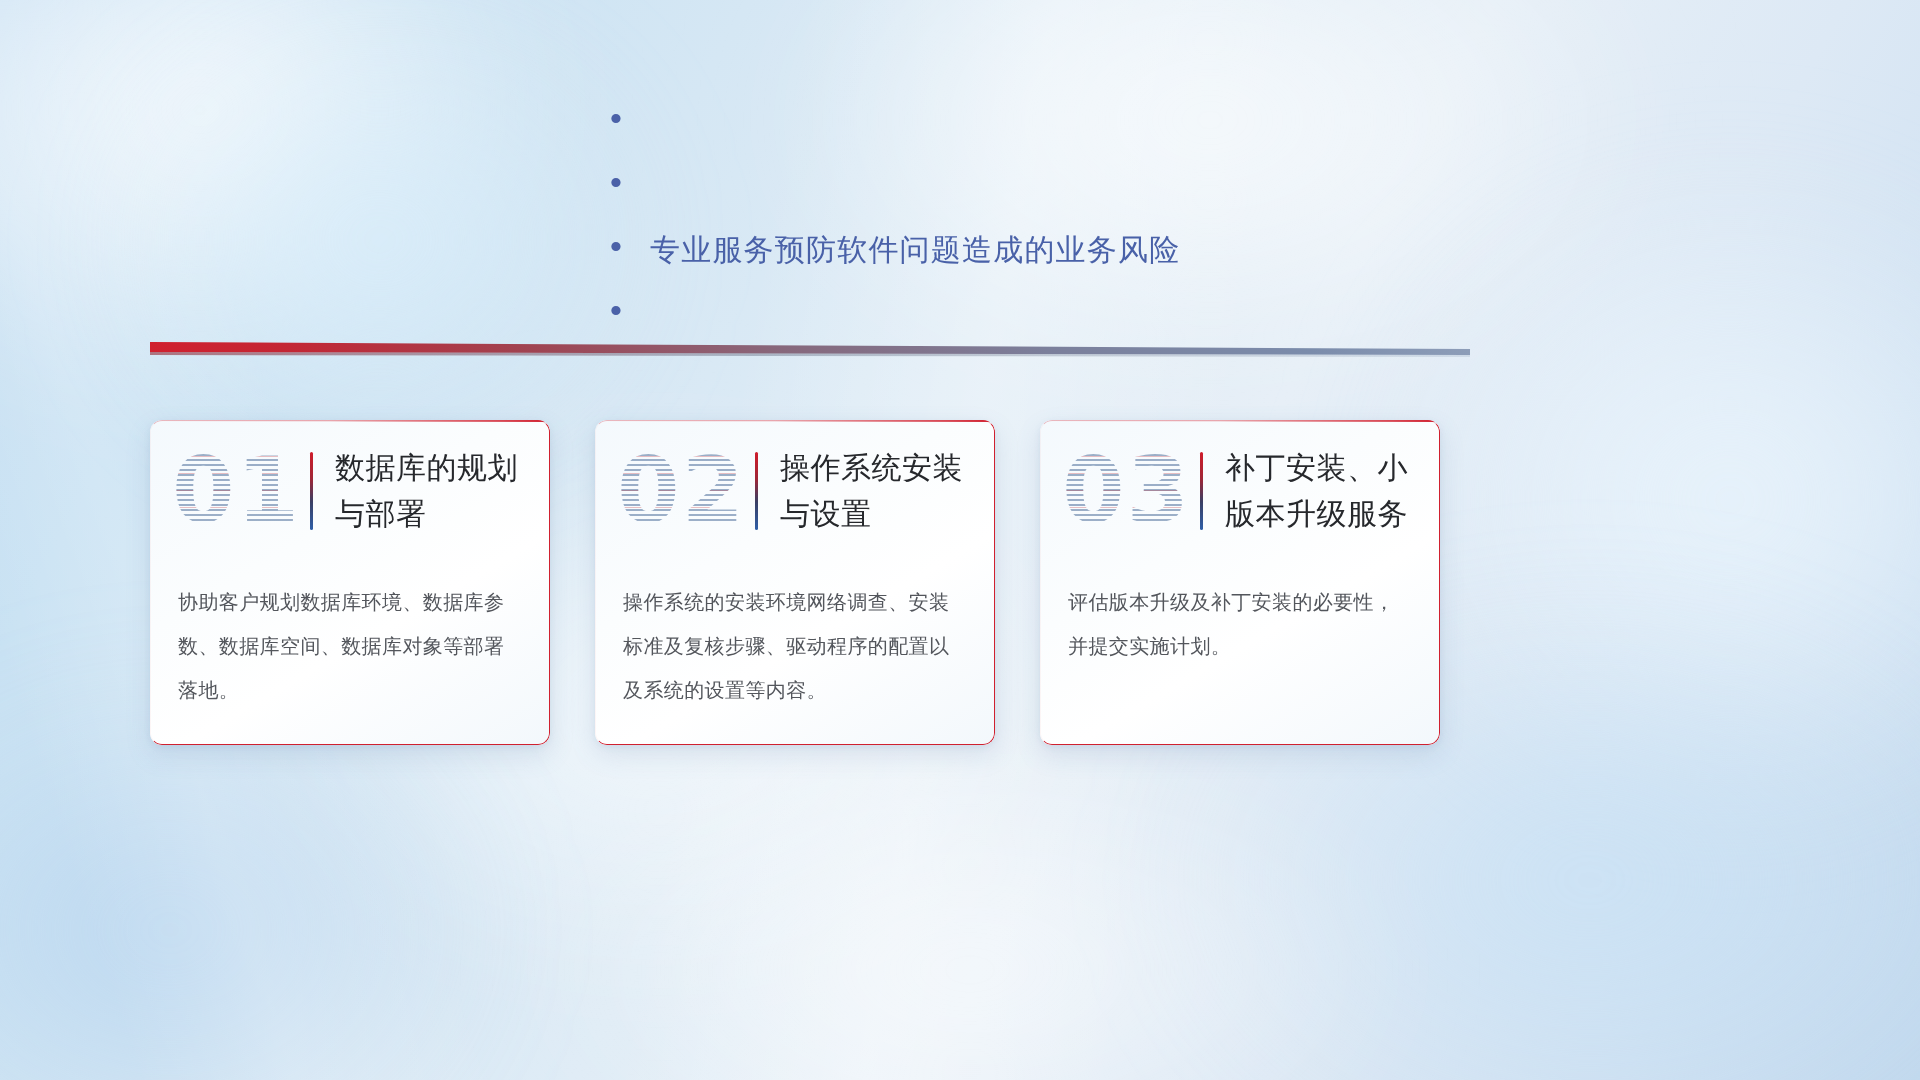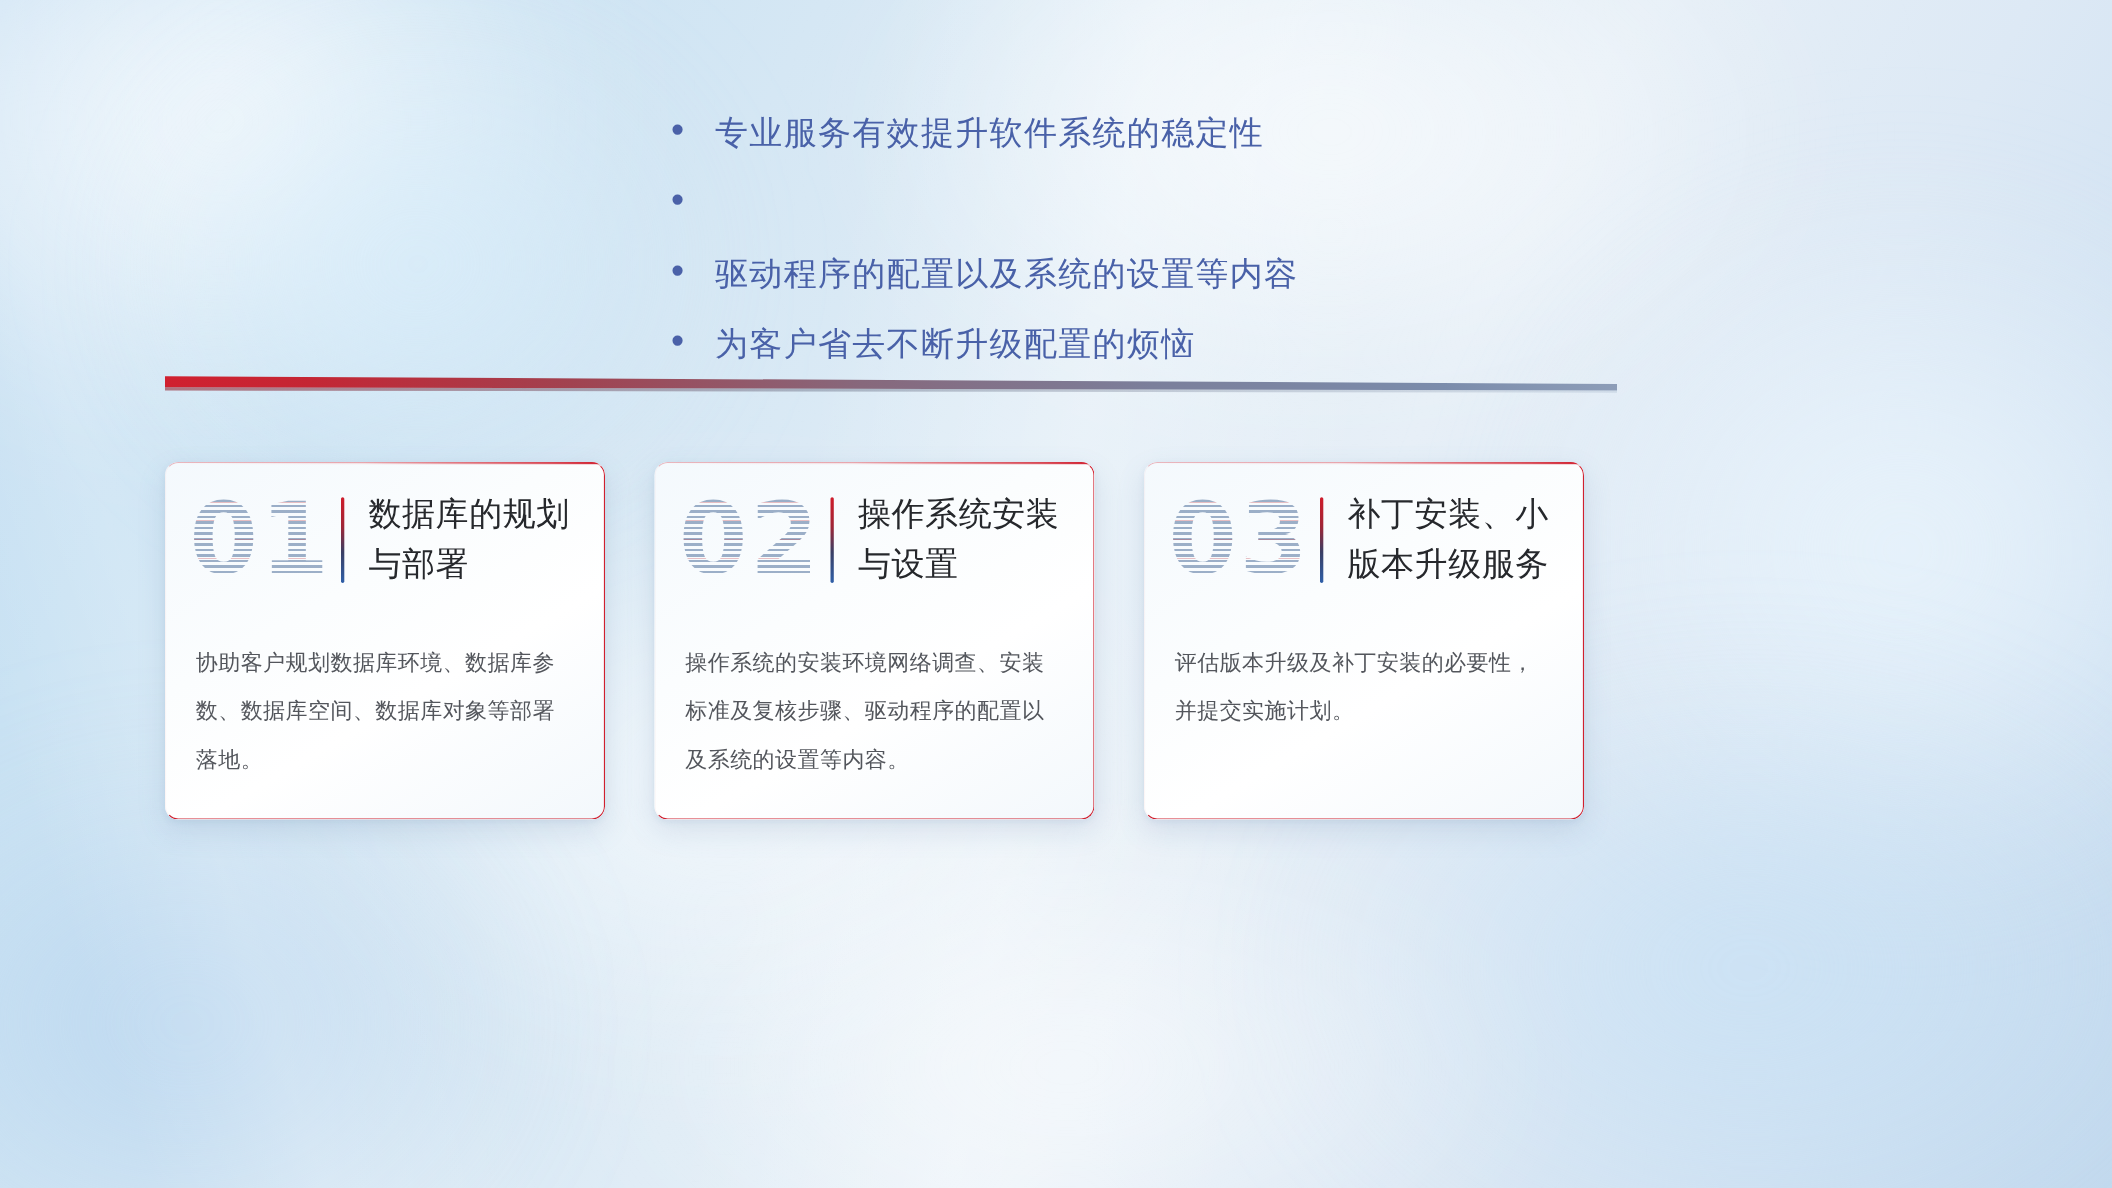--- a/index.html
+++ b/index.html
@@ -208,35 +208,33 @@
   <div class="glow g6"></div>
   <div class="glow g7"></div>
   <div class="glow g8"></div>
   <div class="streak"></div>
 </div>
 
 <div class="bullets">
 
   <div class="bullet">
     <span class="dot">•</span>
-    <span class="btxt">专业服务有效提升软件系统的稳定性</span>
-  </div>
-
-  <div class="bullet">
-    <span class="dot">•</span>
-  </div>
-
-  <div class="bullet">
-    <span class="dot">•</span>
-    <span class="btxt">驱动程序的配置以及系统的设置等内容</span>
-  </div>
-
-  <div class="bullet">
-    <span class="dot">•</span>
-    <span class="btxt">为客户省去不断升级配置的烦恼</span>
+  </div>
+
+  <div class="bullet">
+    <span class="dot">•</span>
+  </div>
+
+  <div class="bullet">
+    <span class="dot">•</span>
+    <span class="btxt">专业服务预防软件问题造成的业务风险</span>
+  </div>
+
+  <div class="bullet">
+    <span class="dot">•</span>
   </div>
 
 </div>
 
 <div class="divider-wrap">
   <svg class="wedge" viewBox="0 0 1320 26" preserveAspectRatio="none">
     <defs>
       <linearGradient id="wedgeGrad" x1="0" y1="0" x2="1" y2="0">
         <stop offset="0" stop-color="#d0202f"></stop>
         <stop offset="0.10" stop-color="#c42634"></stop>

